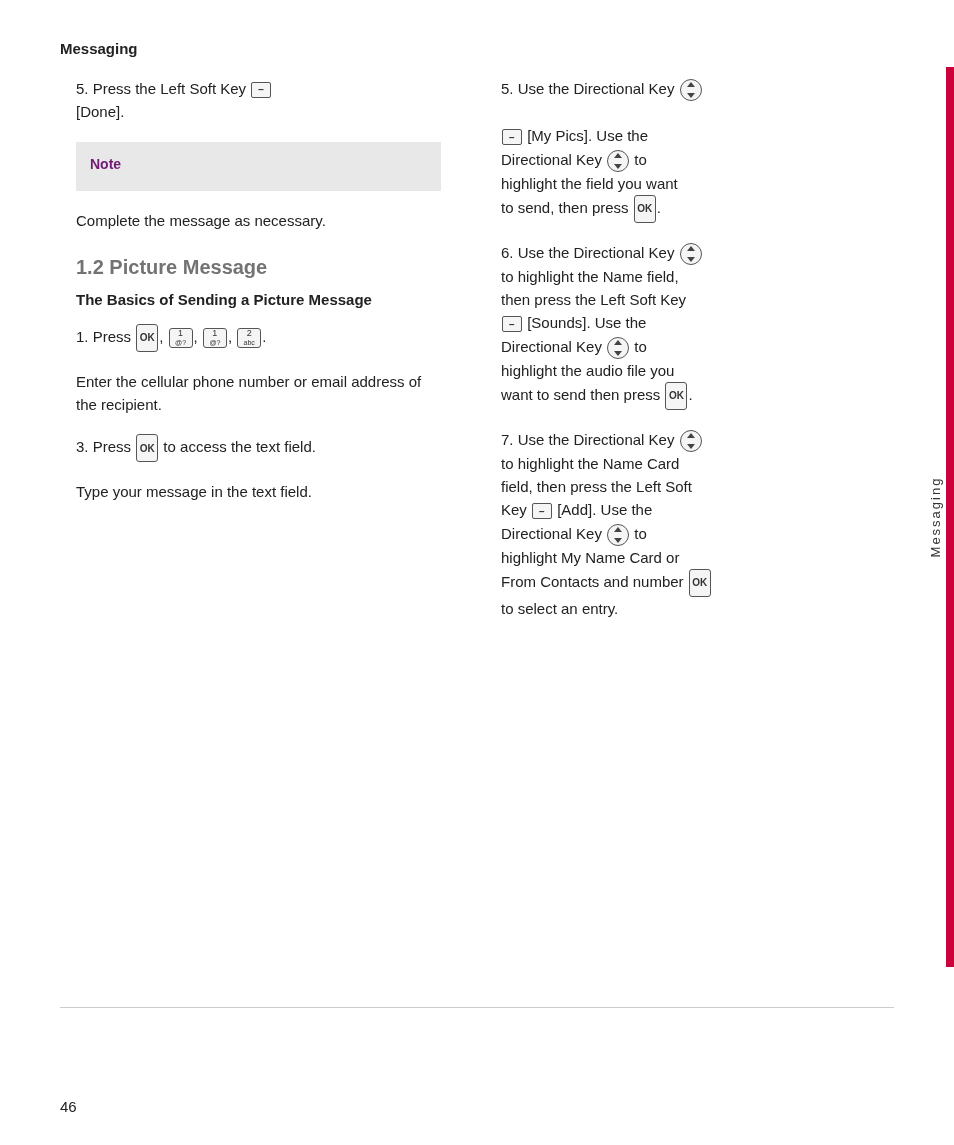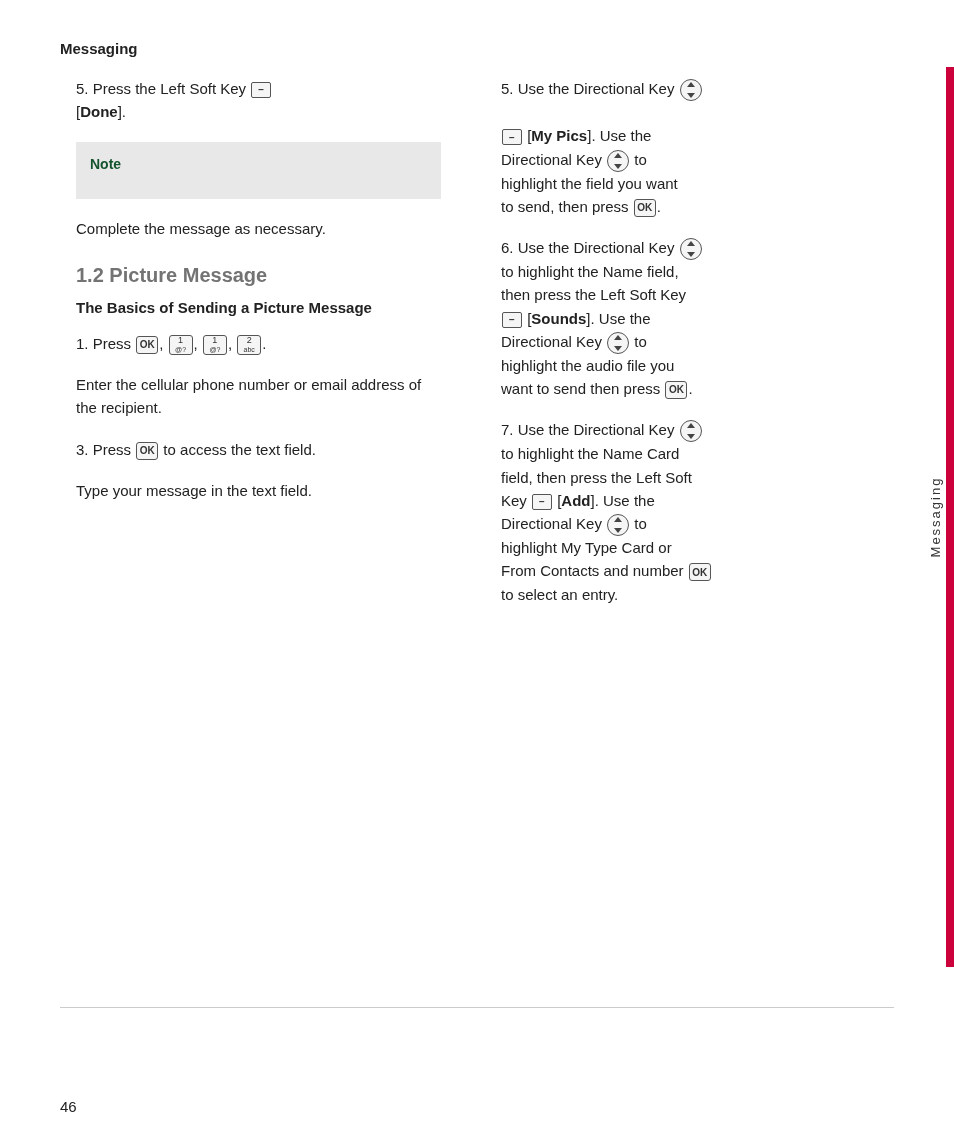--- a/index.html
+++ b/index.html
@@ -74,22 +74,22 @@
       background: #e8e8e8;
       border: none;
       padding: 12px 14px;
       margin: 12px 0 18px 0;
       font-size: 14px;
       line-height: 1.5;
     }
 
     .note-box .note-title {
       font-weight: bold;
-      color: #14532d;
-      margin-bottom: 12px;
+      color: #701a75;
+      margin-bottom: 4px;
       font-size: 14px;
     }
 
     .section-title {
       color: #737373;
       font-size: 20px;
       font-weight: bold;
       margin: 24px 0 10px 0;
     }
 
@@ -111,21 +111,21 @@
       font-weight: bold;
       background: #f5f5f5;
       vertical-align: middle;
       margin: 0 1px;
       color: #333;
       font-family: Arial, sans-serif;
     }
 
     .key-ok {
       width: 22px;
-      height: 18px;
+      height: 28px;
       font-size: 10px;
     }
 
     .key-dir {
       width: 22px;
       height: 22px;
       border-radius: 50%;
       font-size: 9px;
       border: 1.5px solid #555;
       background: #f5f5f5;
@@ -193,21 +193,21 @@
       font-weight: normal;
     }
 
     .divider-line {
       border: none;
       border-top: 1px solid #ccc;
       margin: 0 0 12px 0;
     }
 
     .bold-text {
-      font-weight: bold;
+      font-weight: normal;
     }
   </style>
 </head>
 <body>
 
 <div class="page-header">
   <span>Messaging</span>
 </div>
 
 <div class="content-wrapper">
@@ -316,21 +316,21 @@
       <span>field, then press the Left Soft</span>
       <br>
       <span>Key </span>
       <span class="key-icon key-softleft">−</span>
       <span> [<span class="bold-text">Add</span>]. Use the</span>
       <br>
       <span>Directional Key </span>
       <span class="key-icon key-dir"></span>
       <span> to</span>
       <br>
-      <span>highlight My Type Card or</span>
+      <span>highlight My Name Card or</span>
       <br>
       <span>From Contacts and number </span>
       <span class="key-icon key-ok">OK</span>
       <br>
       <span>to select an entry.</span>
     </div>
 
   </div>
 
   <div class="sidebar">

